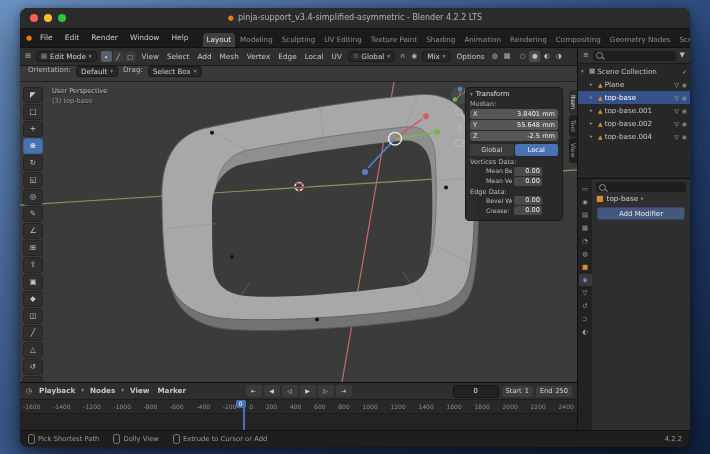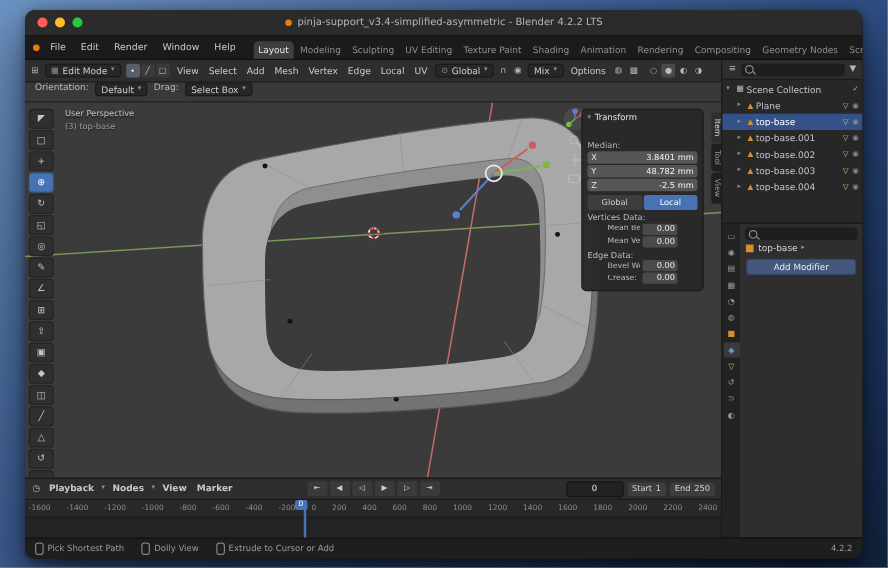--- a/index.html
+++ b/index.html
@@ -52,21 +52,21 @@
   .canvas{flex:1;position:relative;background:#3b3b3b;min-height:0;overflow:hidden;}
   .canvas svg.mesh{position:absolute;inset:0;width:100%;height:100%;}
   .vp-overlay{position:absolute;left:32px;top:5px;color:#c0c0c0;font-size:6.6px;line-height:1.5;text-shadow:0 1px 1px rgba(0,0,0,.5);}
   .vp-overlay .l2{color:#9d9d9d;}
   
   .tool-rail{position:absolute;left:3px;top:5px;display:flex;flex-direction:column;gap:1px;}
   .tool-btn{width:18px;height:14px;background:#2f2f2f;border:1px solid #242424;border-radius:3px;color:#c6c6c6;font-size:7.5px;display:flex;align-items:center;justify-content:center;}
   .tool-btn.active{background:#4772b3;color:#fff;border-color:#3a5f99;}
   
   .npanel{position:absolute;right:14px;top:5px;width:88px;background:rgba(40,40,40,.97);border:1px solid #1b1b1b;border-radius:4px;padding:3px 4px 4px;font-size:6.6px;color:#c6c6c6;}
-  .np-title{display:flex;align-items:center;gap:3px;color:#e0e0e0;font-size:6.8px;margin-bottom:15px;}
+  .np-title{display:flex;align-items:center;gap:3px;color:#e0e0e0;font-size:6.8px;margin-bottom:3px;}
   .np-label{color:#b2b2b2;margin:2px 0;}
   .np-xyz{display:flex;flex-direction:column;gap:1px;}
   .np-row{display:flex;align-items:center;background:#565656;border-radius:2px;height:10px;padding:0 3px;}
   .np-xyz .np-row:first-child{border-radius:3px 3px 2px 2px;}
   .np-xyz .np-row:last-child{border-radius:2px 2px 3px 3px;}
   .np-axis{color:#e6e6e6;width:8px;}
   .np-val{flex:1;text-align:right;color:#f4f4f4;}
   .np-seg{display:flex;gap:1px;margin:3px 0 2px;}
   .np-seg span{flex:1;text-align:center;padding:2.5px 0;background:#3d3d3d;border-radius:2px;color:#cfcfcf;}
   .np-seg span.on{background:#4772b3;color:#fff;}
@@ -337,21 +337,21 @@
             <span>Transform</span>
           </div>
           <div class="np-label">Median:</div>
           <div class="np-xyz">
             <div class="np-row">
               <span class="np-axis">X</span>
               <span class="np-val">3.8401 mm</span>
             </div>
             <div class="np-row">
               <span class="np-axis">Y</span>
-              <span class="np-val">48.782 mm</span>
+              <span class="np-val">55.648 mm</span>
             </div>
             <div class="np-row">
               <span class="np-axis">Z</span>
               <span class="np-val">-2.5 mm</span>
             </div>
           </div>
           <div class="np-seg">
             <span>Global</span>
             <span class="on">Local</span>
           </div>
@@ -494,29 +494,20 @@
             <span class="obj-i">▲</span>
             <span class="olbl">top-base.002</span>
             <span class="ric">
                 <span class="g">▽</span>
                 <span class="d">◉</span>
               </span>
           </div>
           <div class="out-row indent">
             <span class="tw">▸</span>
             <span class="obj-i">▲</span>
-            <span class="olbl">top-base.003</span>
-            <span class="ric">
-                <span class="g">▽</span>
-                <span class="d">◉</span>
-              </span>
-          </div>
-          <div class="out-row indent">
-            <span class="tw">▸</span>
-            <span class="obj-i">▲</span>
             <span class="olbl">top-base.004</span>
             <span class="ric">
                 <span class="g">▽</span>
                 <span class="d">◉</span>
               </span>
           </div>
         </div>
       </div>
 
       <div class="props">

